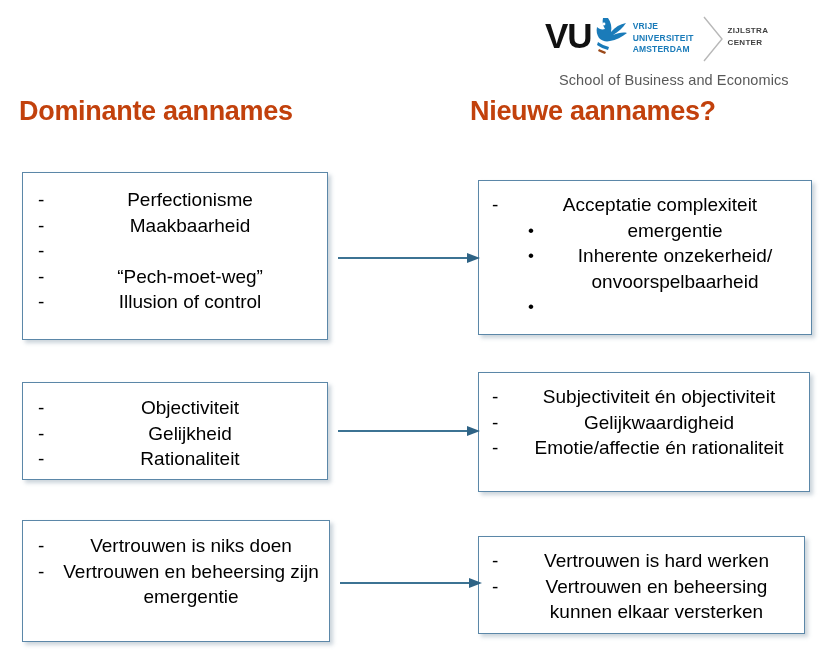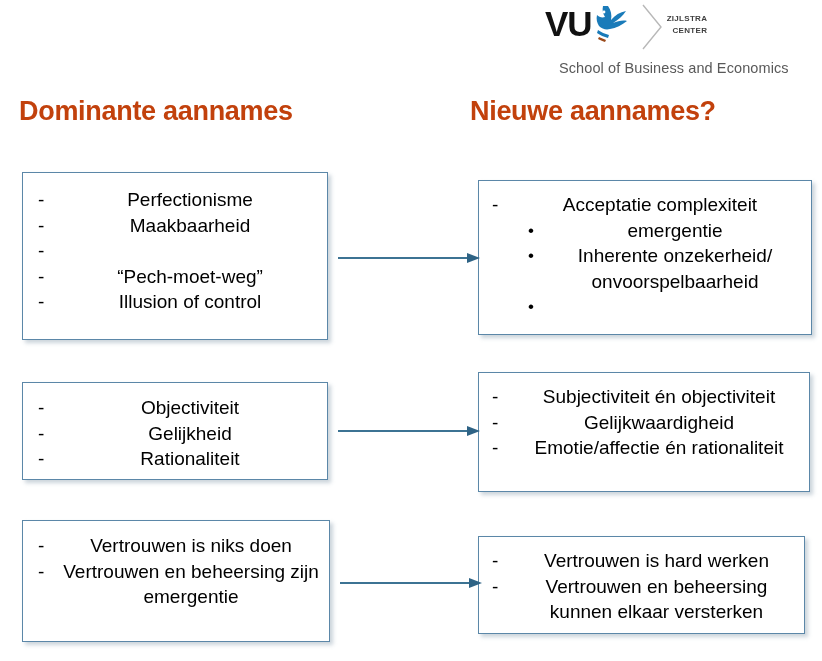--- a/index.html
+++ b/index.html
@@ -13,21 +13,21 @@
     position: relative;
     overflow: hidden;
     font-family: "Liberation Sans", sans-serif;
     color: #000000;
   }
 
   
   #logo-area {
     position: absolute;
     left: 545px;
-    top: 4px;
+    top: 16px;
     width: 270px;
     height: 78px;
   }
   #logo-row {
     display: flex;
     align-items: flex-start;
     height: 48px;
   }
   #vu-wordmark {
     font-family: "Liberation Sans", sans-serif;
@@ -60,21 +60,20 @@
     margin: 0 4px 0 8px;
   }
   #zijlstra-name {
     font-size: 8px;
     font-weight: bold;
     line-height: 11.5px;
     letter-spacing: 0.3px;
     color: #404040;
     padding-top: 9px;
     text-transform: uppercase;
-    text-align: right;
   }
   #school-line {
     font-size: 14.5px;
     color: #595959;
     letter-spacing: 0.1px;
     margin-top: 8px;
     margin-left: 14px;
   }
 
   
@@ -149,20 +148,25 @@
 
 <div id="logo-area">
   <div id="logo-row">
     <div id="vu-wordmark">VU</div>
     <svg id="vu-griffin" viewBox="0 0 34 40">
       <path fill="#1a7bb9" d="M14 2 C17 6 18 11 17 16 C21 11 26 8 32 7 C29 12 24 16 19 19 C24 17 29 16 33 17 C28 21 22 24 16 25 C12 26 8 25 5 22 C3 19 2 15 3 11 C5 13 8 14 11 13 C9 10 8 6 9 2 Z"></path>
       <path fill="#1a7bb9" d="M4 26 C7 28 11 30 15 31 L14 34 C10 33 6 31 3 29 Z"></path>
       <path fill="#9b4a1a" d="M5 33 C7 34 10 35 12 36 L11 38 C8 37 6 36 4 35 Z"></path>
       <circle fill="#ffffff" cx="10" cy="8" r="1.4"></circle>
     </svg>
+    <div id="vu-name">
+      <div>VRIJE</div>
+      <div>UNIVERSITEIT</div>
+      <div>AMSTERDAM</div>
+    </div>
     <svg id="logo-divider" viewBox="0 0 22 46">
       <path d="M2 1 L20 23 L2 45" fill="none" stroke="#b8b8b8" stroke-width="1.4"></path>
     </svg>
     <div id="zijlstra-name">
       <div>ZIJLSTRA</div>
       <div>CENTER</div>
     </div>
   </div>
   <div id="school-line">School of Business and Economics</div>
 </div>

